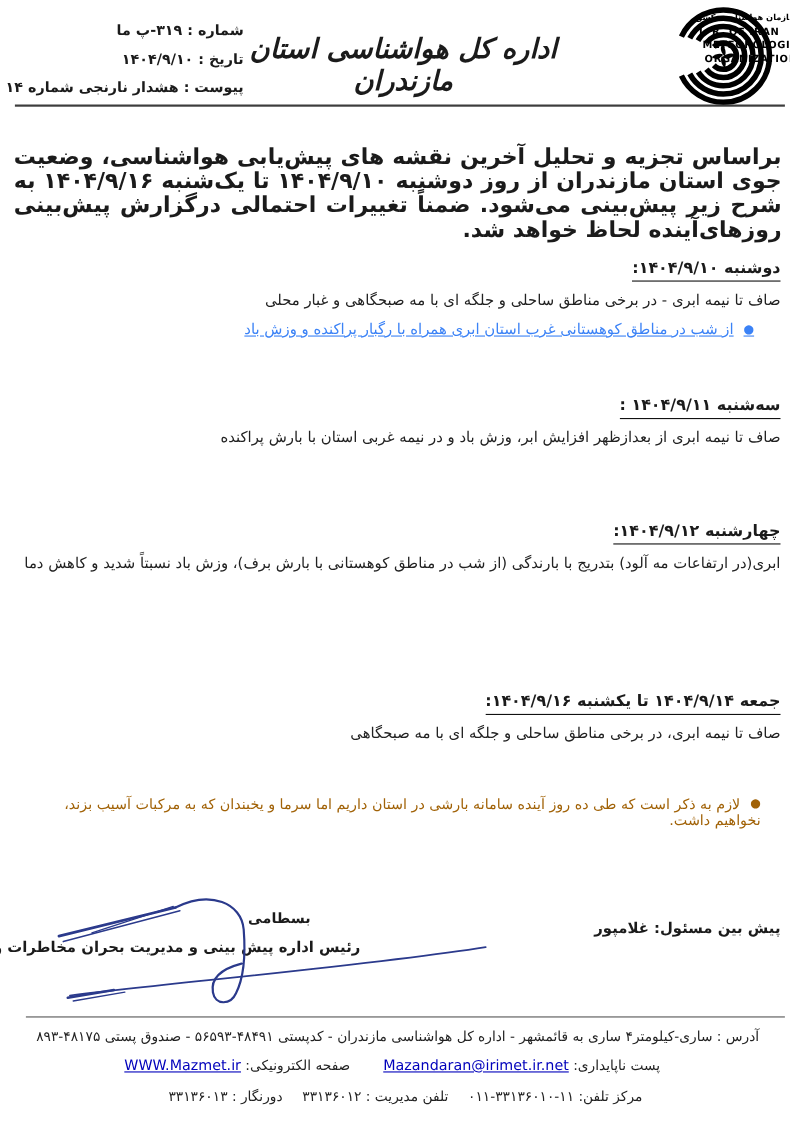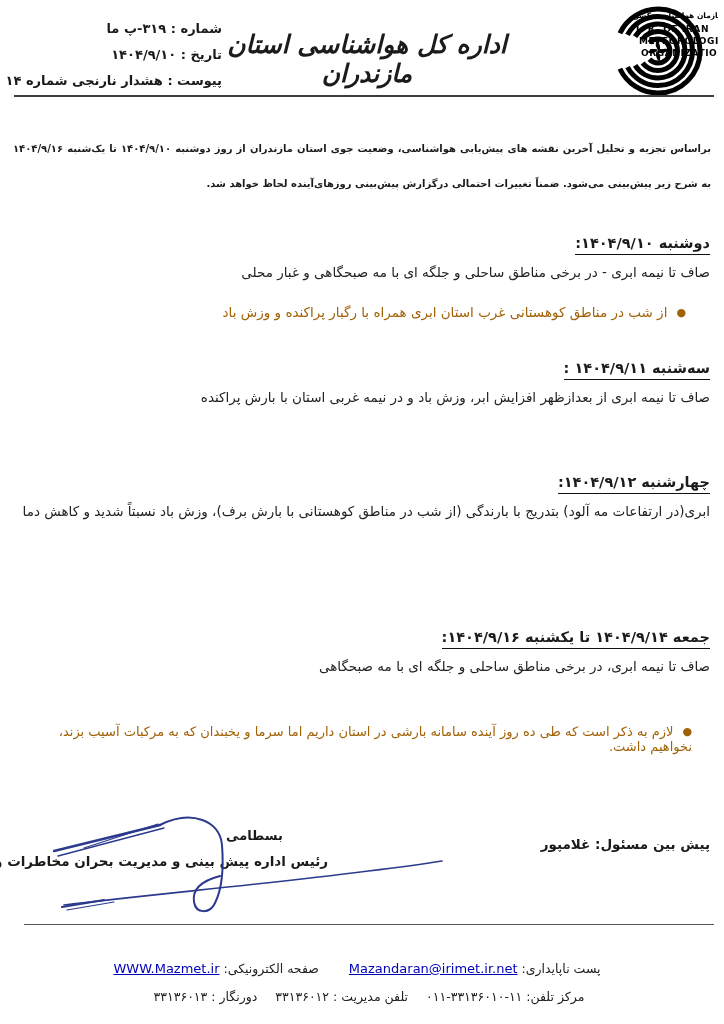--- a/index.html
+++ b/index.html
@@ -26,31 +26,31 @@
   }
   .logo{position:absolute;top:4px;right:6px;width:178px;height:92px;}
   .rule-top{position:absolute;top:95px;left:14px;right:10px;border-top:2px solid #3d3d3d;}
   
   .doc-title{
     position:absolute;top:103px;left:0;right:0;
     text-align:center;font-size:15px;font-weight:bold;
   }
   .intro{
     position:absolute;top:131px;left:13px;right:13px;
-    font-size:10px;font-weight:bold;line-height:35px;text-align:justify;
+    font-size:20px;font-weight:bold;line-height:22px;text-align:justify;
   }
   
   .day{position:absolute;right:14px;left:14px;}
   .day-1{top:233px;} .day-2{top:358px;} .day-3{top:448px;margin-top:24px;} .day-4{top:538px;} .day-5{top:627px;}
   .day-heading{
     display:inline-block;font-size:14.5px;font-weight:bold;
     border-bottom:1.6px solid #111;padding-bottom:3px;
   }
   .day-line{margin-top:9px;font-size:13.5px;font-weight:400;color:#222;}
-  .day-bullet{margin-top:24px;margin-right:24px;font-size:13.5px;font-weight:400;color:#a16207;}
+  .day-bullet{margin-top:11px;margin-right:24px;font-size:13.5px;font-weight:400;color:#3b82f6;text-decoration:underline;}
   .dot{font-size:11px;margin-left:9px;vertical-align:1px;}
   
   .note{
     position:absolute;top:724px;right:32px;left:18px;
     font-size:13px;font-weight:400;color:#a16207;
   }
   
   .sig-forecaster{position:absolute;top:836px;right:14px;font-size:13.5px;font-weight:bold;}
   .sig-name{position:absolute;top:828px;left:226px;font-size:13px;font-weight:bold;}
   .sig-title{
@@ -153,20 +153,21 @@
       <path d="M16 63 L122 35" stroke-width="1.4"></path>
       <path d="M42 55 L116 31" stroke-width="1.2"></path>
       <path d="M118 32 C150 16 178 28 180 52 C182 78 180 96 173 110 C168 121 154 121 152 109 C150 97 159 88 178 83" stroke-width="2"></path>
       <path d="M22 112 C120 100 300 84 400 68" stroke-width="1.6"></path>
       <path d="M20 114 L62 107" stroke-width="2.2"></path>
       <path d="M25 117 L72 109" stroke-width="1.2"></path>
     </g>
   </svg>
 
   <div class="rule-bottom"></div>
+  <div class="footer-line footer-1">آدرس : ساری-کیلومتر۴ ساری به قائمشهر - اداره کل هواشناسی مازندران - کدپستی ۴۸۴۹۱-۵۶۵۹۳ - صندوق پستی ۴۸۱۷۵-۸۹۳</div>
   <div class="footer-line footer-2">
     <span class="lbl">پست ناپایداری:</span>
     <a class="link" href="#">Mazandaran@irimet.ir.net</a>
     <span class="lbl" style="margin-right:26px;">صفحه الکترونیکی:</span>
     <a class="link" href="#">WWW.Mazmet.ir</a>
   </div>
   <div class="footer-line footer-3">
     <span>مرکز تلفن: ۱۱-۳۳۱۳۶۰۱۰-۰۱۱</span>
     <span>تلفن مدیریت : ۳۳۱۳۶۰۱۲</span>
     <span>دورنگار : ۳۳۱۳۶۰۱۳</span>

